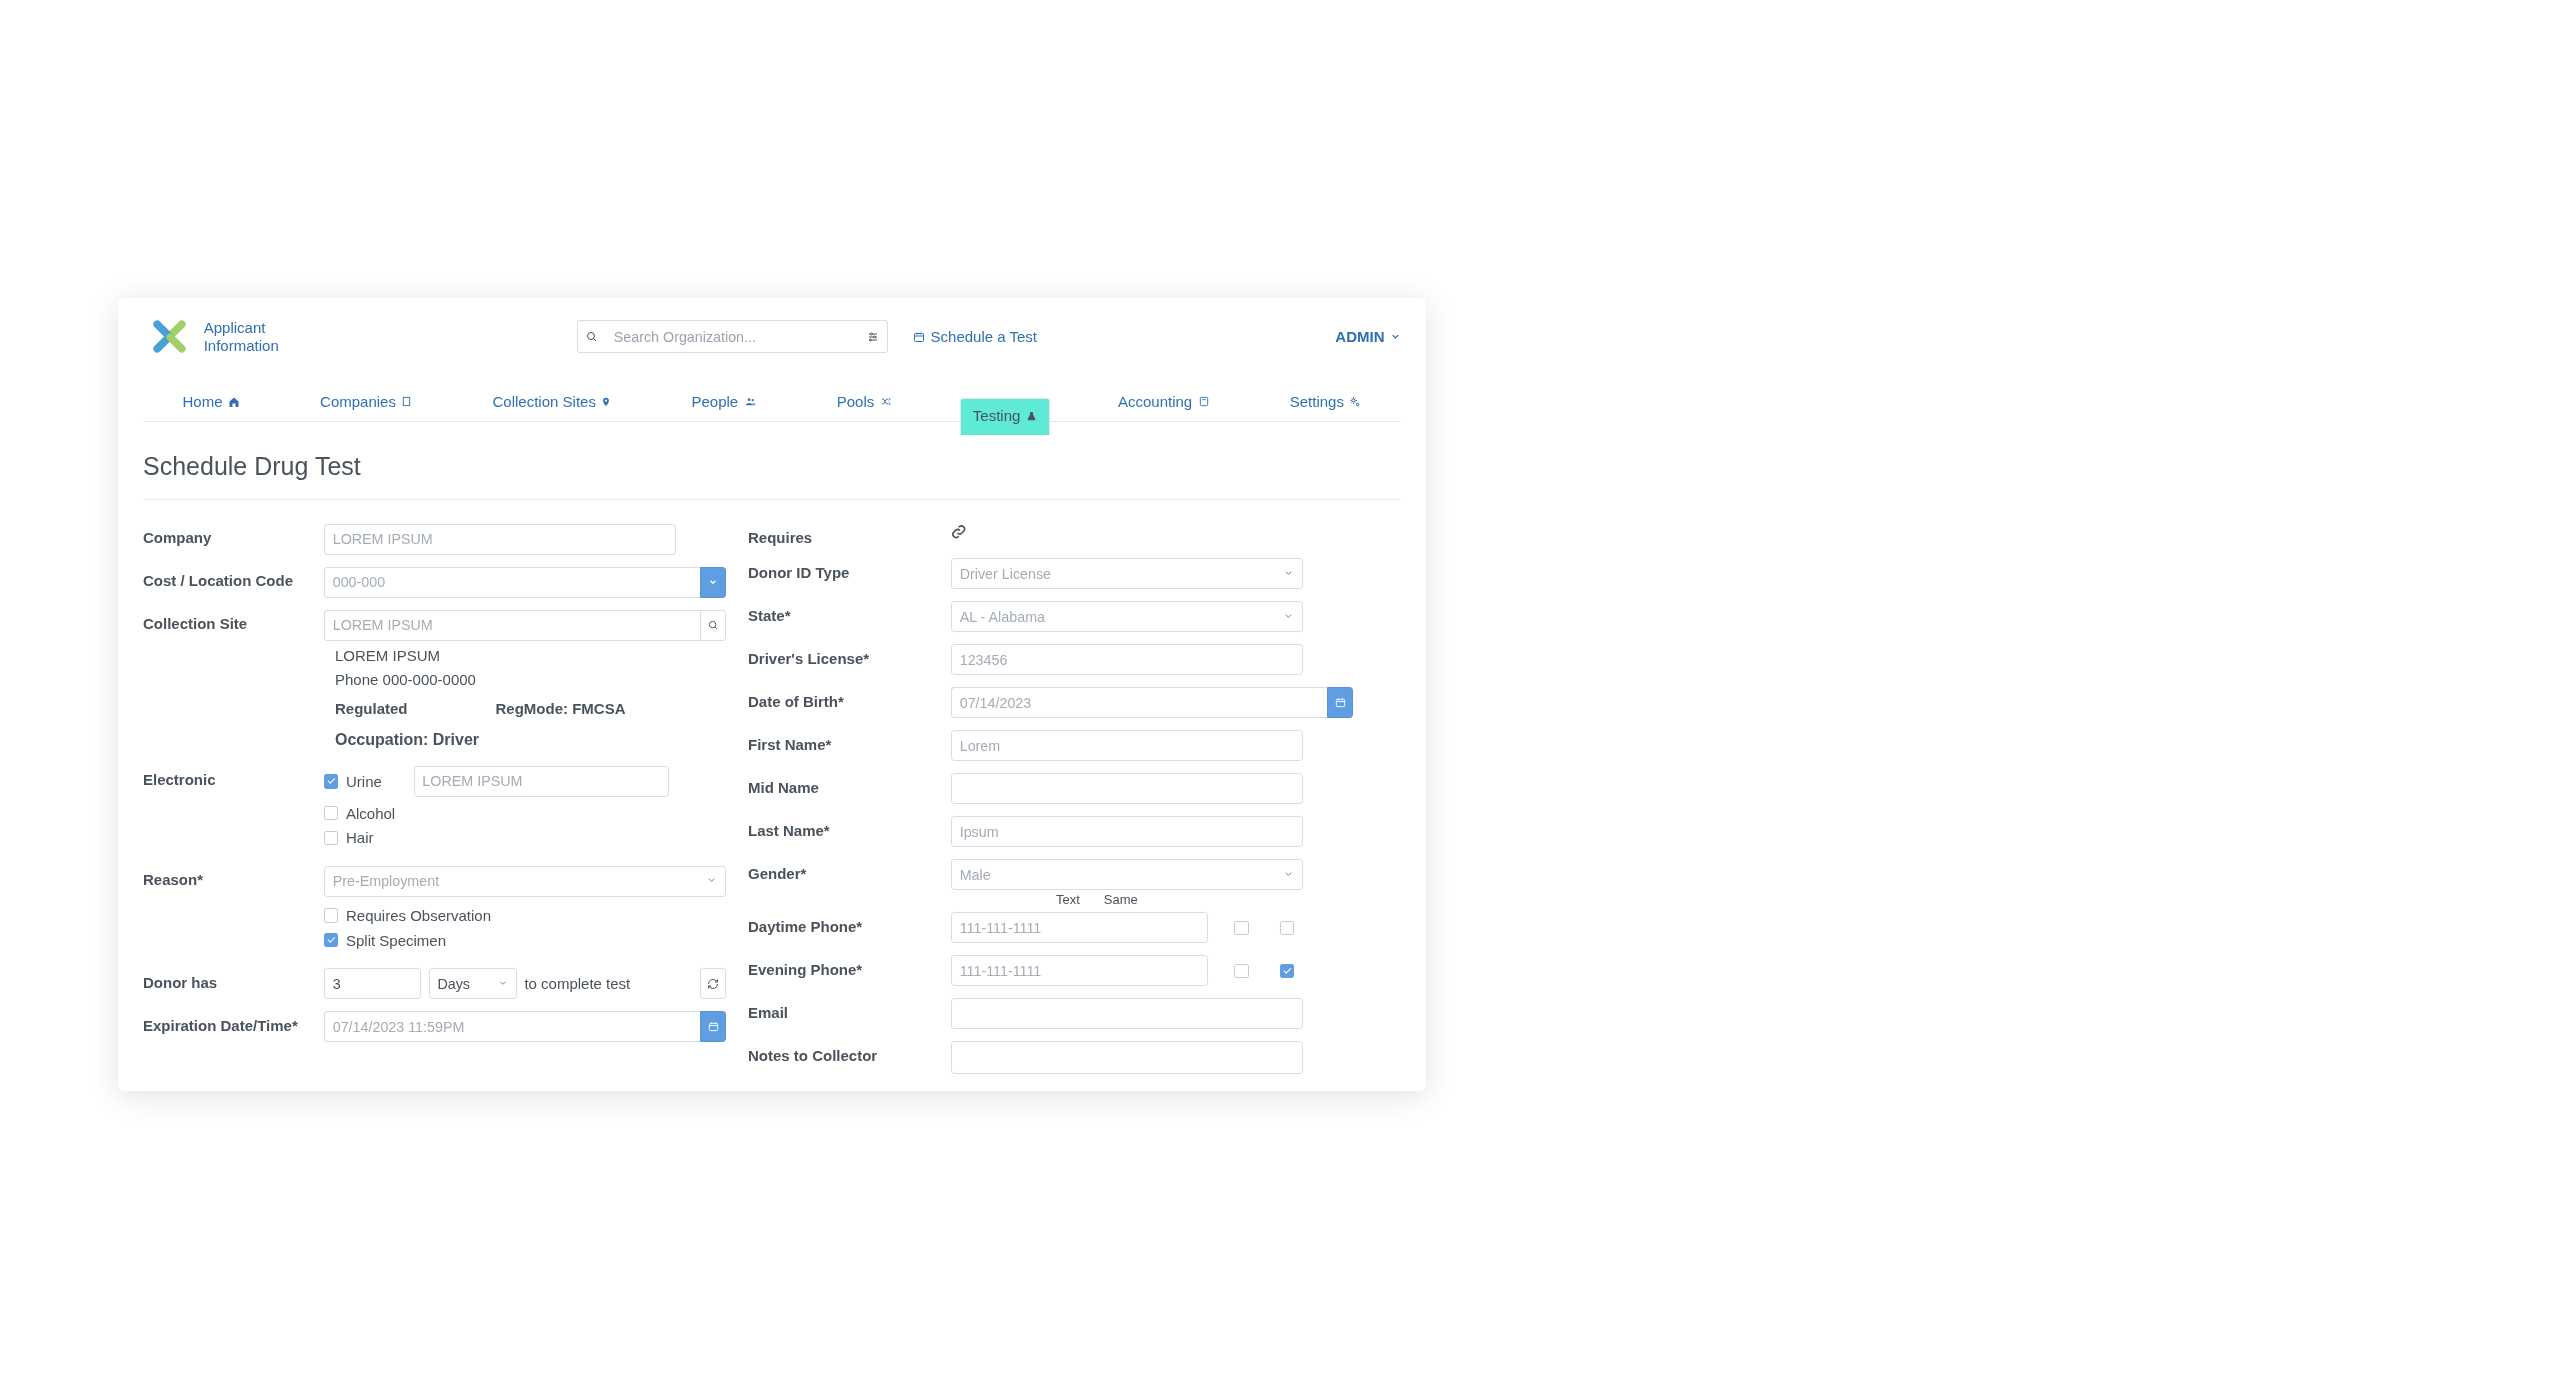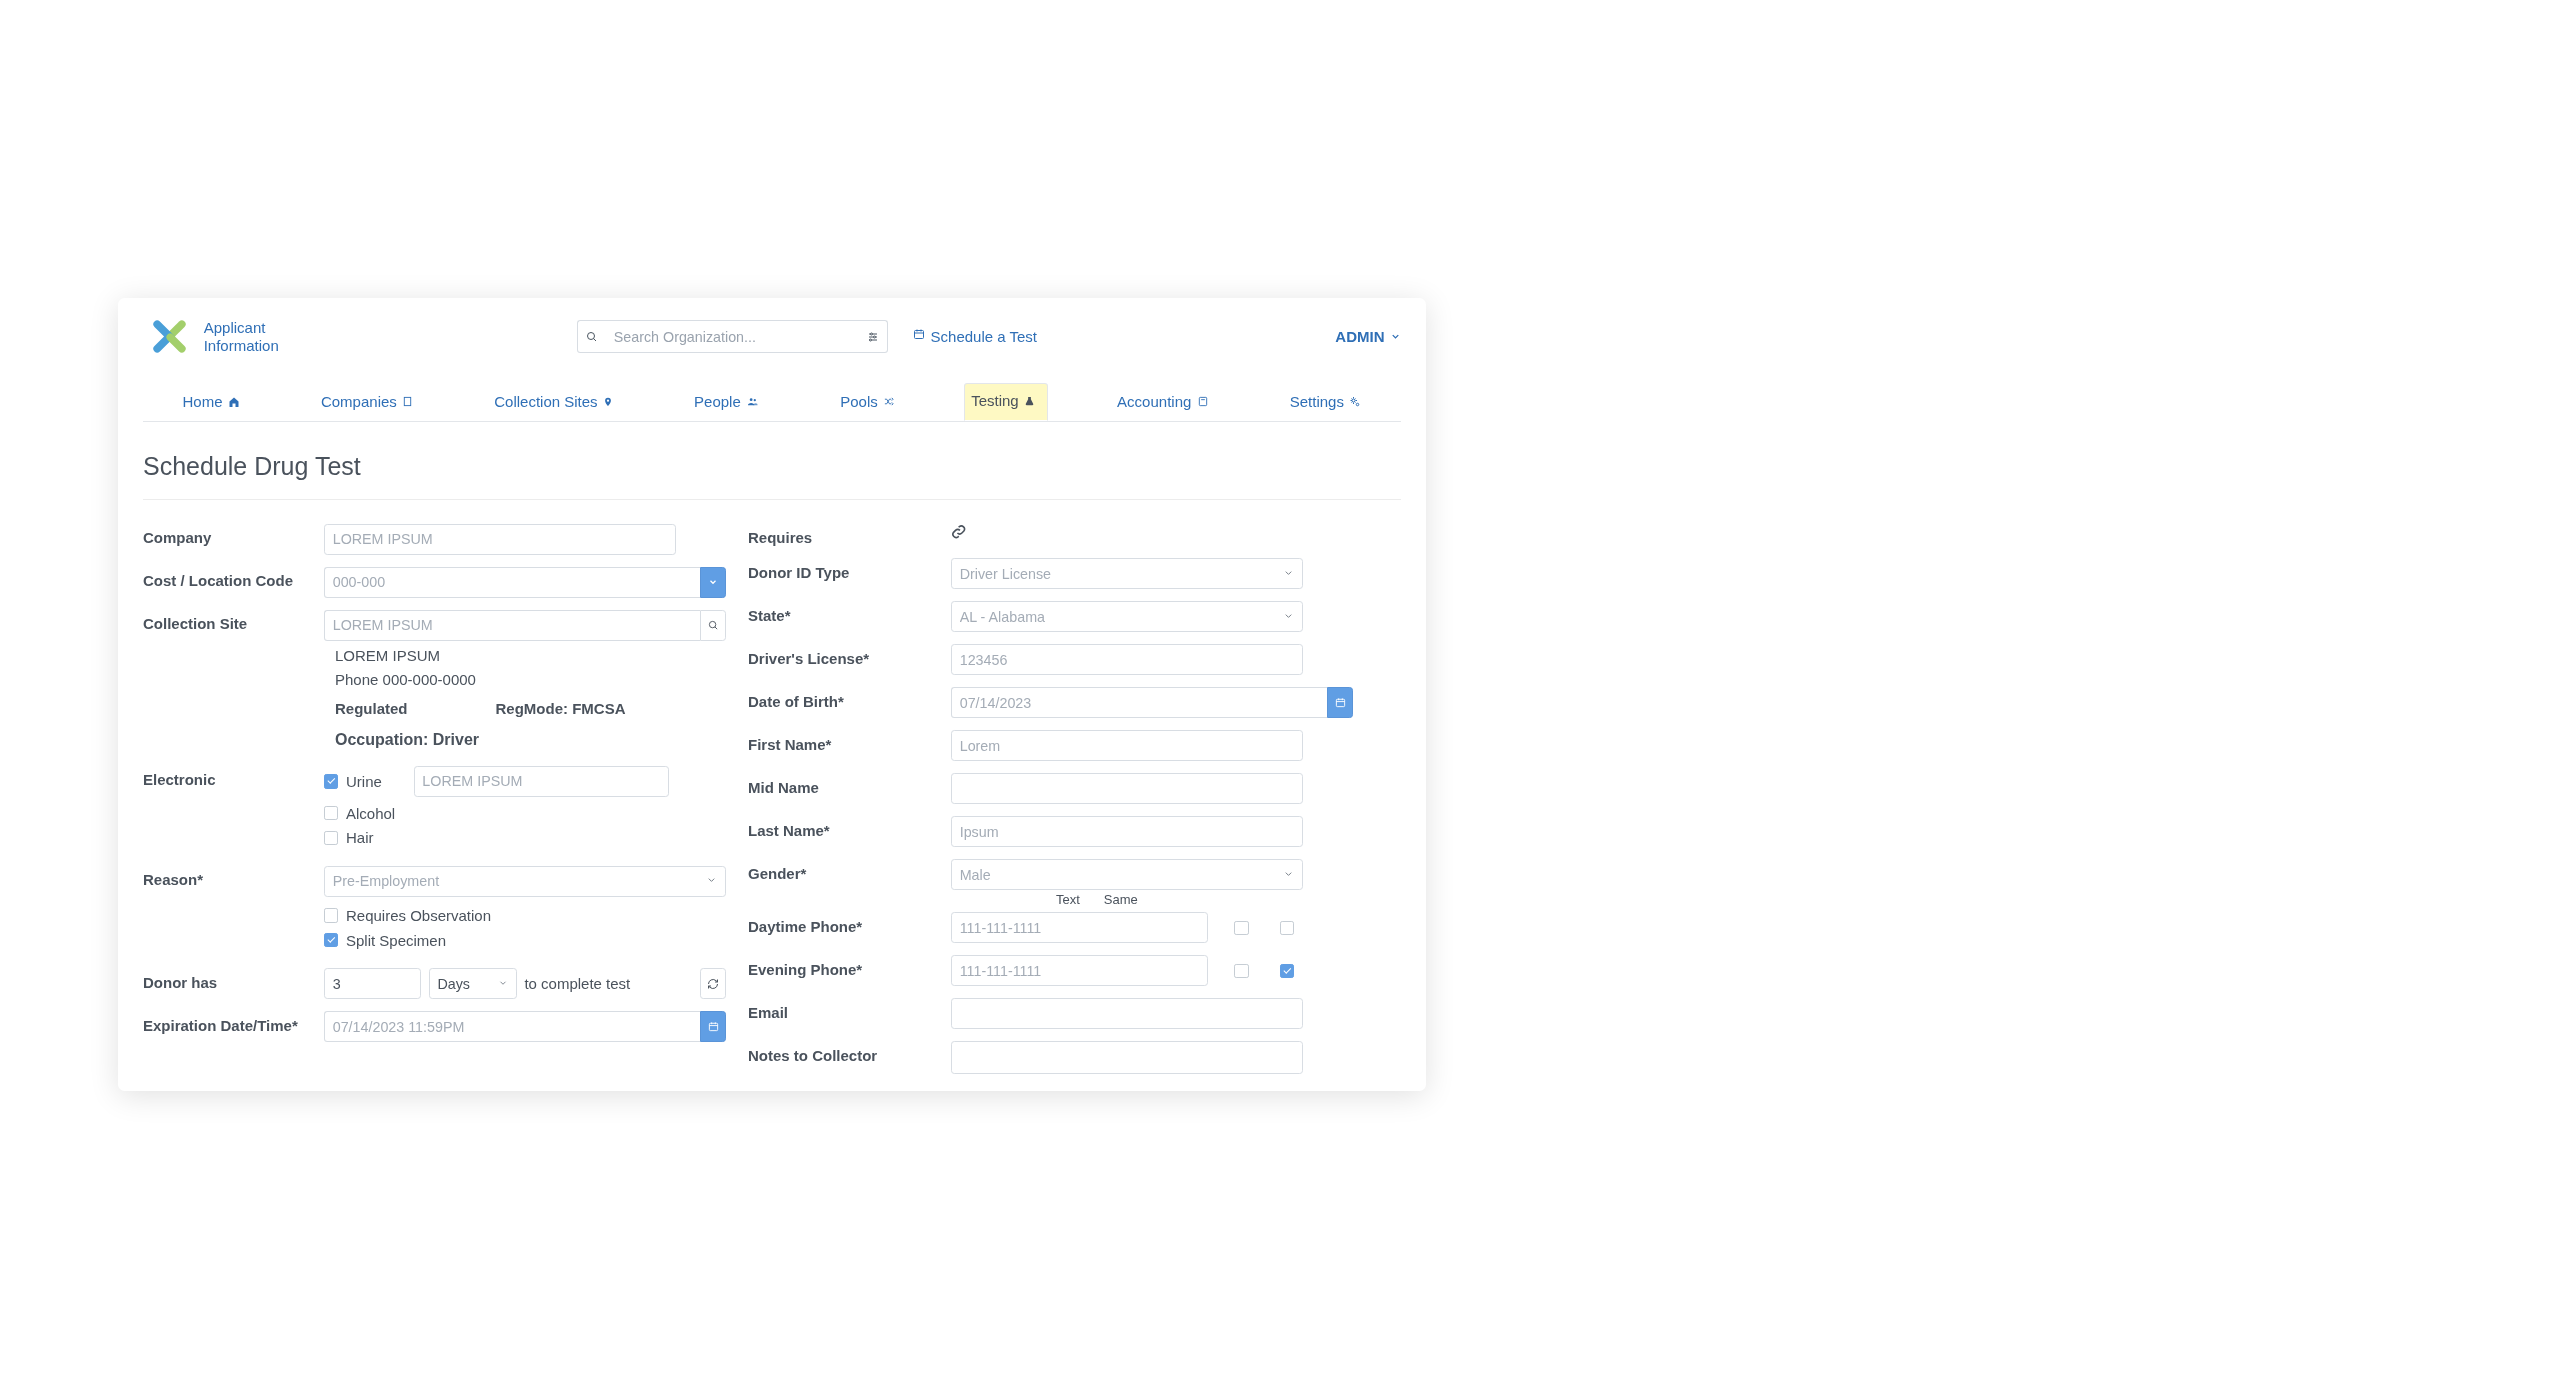--- a/index.html
+++ b/index.html
@@ -35,38 +35,38 @@
     width: 253px; height: 33px; padding: 0 7.7px;
     border:0.5px solid #d8dde3; border-left:none; border-right:none;
     font-size: 14.3px; color:#4c5560; background:#fff;
   }
   .search-input::placeholder { color:#9aa3ae; }
   .search-sliders {
     width: 29px; height: 33px; border:0.5px solid #d8dde3; border-left:none;
     border-radius: 0 3.3px 3.3px 0; display:flex; align-items:center; justify-content:center;
     background:#fff; color:#4a5560;
   }
-  .schedule-link { display:flex; gap:5.5px; color:#2f6fb6; font-size:15px; }
+  .schedule-link { display:flex; align-items:center; gap:5.5px; color:#2f6fb6; font-size:15px; }
   .admin-link { display:flex; align-items:center; gap:5.5px; color:#2f6fb6; font-size:15px; font-weight:600; }
 
   
   .navtabs {
     display:flex; align-items:flex-end; justify-content:space-between;
     border-bottom:0.5px solid #e3e6ea;
     padding: 13px 27.5px 0 27.5px;
   }
   .tab {
     display:flex; align-items:center; gap:5.5px;
     color:#2f6fb6; font-size:15px; padding: 8.8px 12px 11px;
     white-space:nowrap;
   }
   .tab.active {
     color:#4a525c; border:0.5px solid #e3e6ea; border-bottom:0.5px solid #fff;
-    border-radius: 3.3px 3.3px 0 0; background:#fef9c3;
-    position:relative; top:0;padding-left:6px;
+    border-radius: 3.3px 3.3px 0 0; background:#5eead4;
+    position:relative; top:15px;
   }
   .tab svg { flex-shrink:0; }
 
   
   .page-title {
     font-size: 25px; font-weight:400; color:#4a525c;
     padding: 30px 0 16.5px 0;
     border-bottom:0.5px solid transparent;
   }
   .title-divider { border-bottom:0.5px solid #ececec; margin-bottom:24px; }

